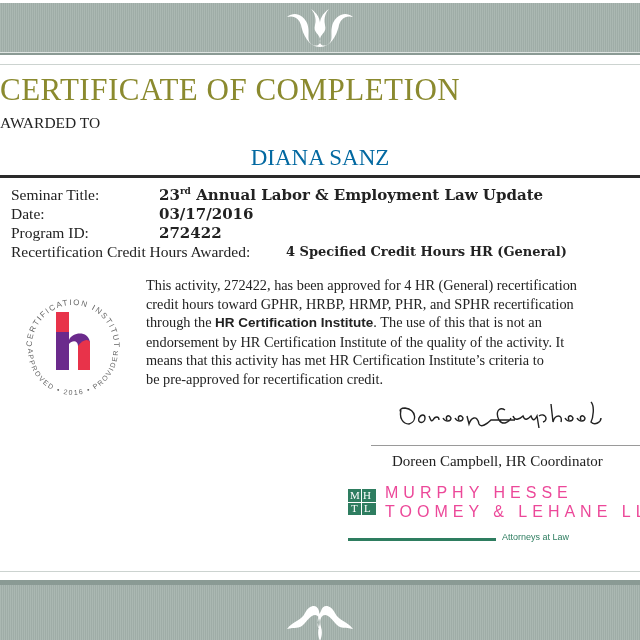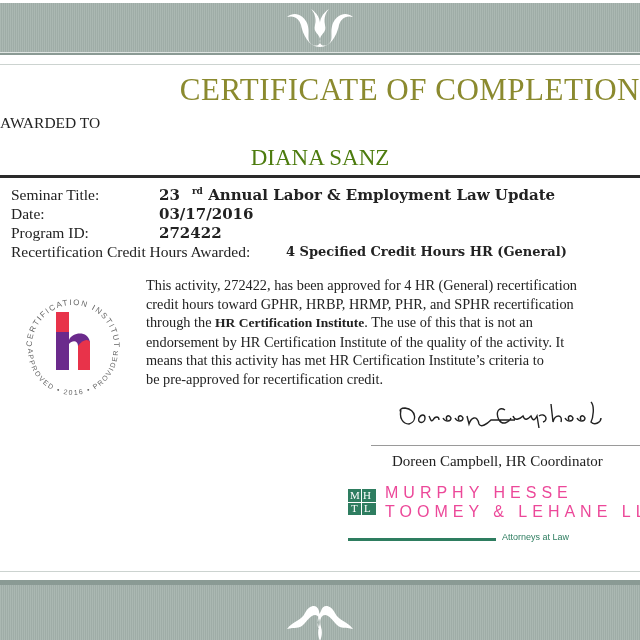--- a/index.html
+++ b/index.html
@@ -5,35 +5,35 @@
   html, body { margin:0; padding:0; }
   body { width:640px; height:640px; overflow:hidden; background:#ffffff; position:relative;
          font-family:"Liberation Serif","DejaVu Serif",serif; color:#222; }
   .band { position:absolute; left:0; width:640px; background:#a4b2ac;
           background-image:repeating-linear-gradient(90deg, rgba(255,255,255,0.08) 0 1px, rgba(0,0,0,0.03) 1px 2px); }
   .band.top { top:3px; height:49px; border-bottom:3px solid #8a9a94; }
   .band.top::after { content:""; position:absolute; left:0; right:0; bottom:-1px; height:1px; background:#dfe5e2; }
   .thin-line { position:absolute; left:0; width:640px; height:1px; background:#ccd3d0; }
   .band.bottom { top:580px; height:55px; border-top:5px solid #8a9a94; }
   .ornament { position:absolute; left:50%; transform:translateX(-50%); }
-  .title { position:absolute; top:72px; left:0; width:640px; text-align:right;
+  .title { position:absolute; top:72px; left:0; width:640px; text-align:left;
            font-size:31px; color:#8b8a2f; letter-spacing:0.5px; }
   .awarded { position:absolute; top:114px; left:0; width:640px; font-size:15.5px; color:#222; }
-  .name { position:absolute; top:145px; left:0; width:640px; text-align:center; font-size:23px; color:#4d7c0f; }
+  .name { position:absolute; top:145px; left:0; width:640px; text-align:center; font-size:23px; color:#0369a1; }
   .rule { position:absolute; top:175px; left:0; width:640px; height:3px; background:#2a2a2a; }
   .fields { position:absolute; top:186px; left:11px; width:640px; }
   .row { position:relative; height:19px; font-size:15.5px; white-space:nowrap; }
   .row .lbl { position:absolute; left:0; top:0; color:#222; }
   .row .val { position:absolute; top:0; font-family:"DejaVu Serif",serif; font-weight:bold; color:#222; }
   .row .val.a { left:148px; font-size:15px; }
   .row .val.b { left:275px; font-size:13px; top:1px; }
-  sup { font-size:9px;margin-left:12px; }
+  sup { font-size:9px; }
   .seal { position:absolute; top:280px; left:10px; width:125px; height:125px; }
   .body-text { position:absolute; top:276px; left:146px; width:520px; font-size:14.3px; line-height:18.6px; color:#222; white-space:nowrap; }
-  .body-text b { font-family:Liberation Serif, serif; font-size:13.5px; }
+  .body-text b { font-family:Liberation Sans, sans-serif; font-size:13.5px; }
   .sig { position:absolute; top:398px; left:395px; }
   .sig-line { position:absolute; top:445px; left:371px; width:269px; height:1px; background:#9a9a9a; }
   .signer { position:absolute; top:453px; left:392px; font-size:15px; color:#222; }
   .logo-box { position:absolute; top:489px; left:348px; width:28px; height:26px; background:#2e7d60; }
   .logo-box span { position:absolute; color:#fff; font-size:11px; font-family:"Liberation Serif",serif; line-height:11px; }
   .firm1, .firm2 { position:absolute; left:385px; font-family:"Liberation Sans",sans-serif; font-size:16px;
                    letter-spacing:5px; color:#ec4899; white-space:nowrap; }
   .firm1 { top:484px; }
   .firm2 { top:503px; }
   .firm-rule { position:absolute; top:538px; left:348px; width:148px; height:3px; background:#2e7d60; }

